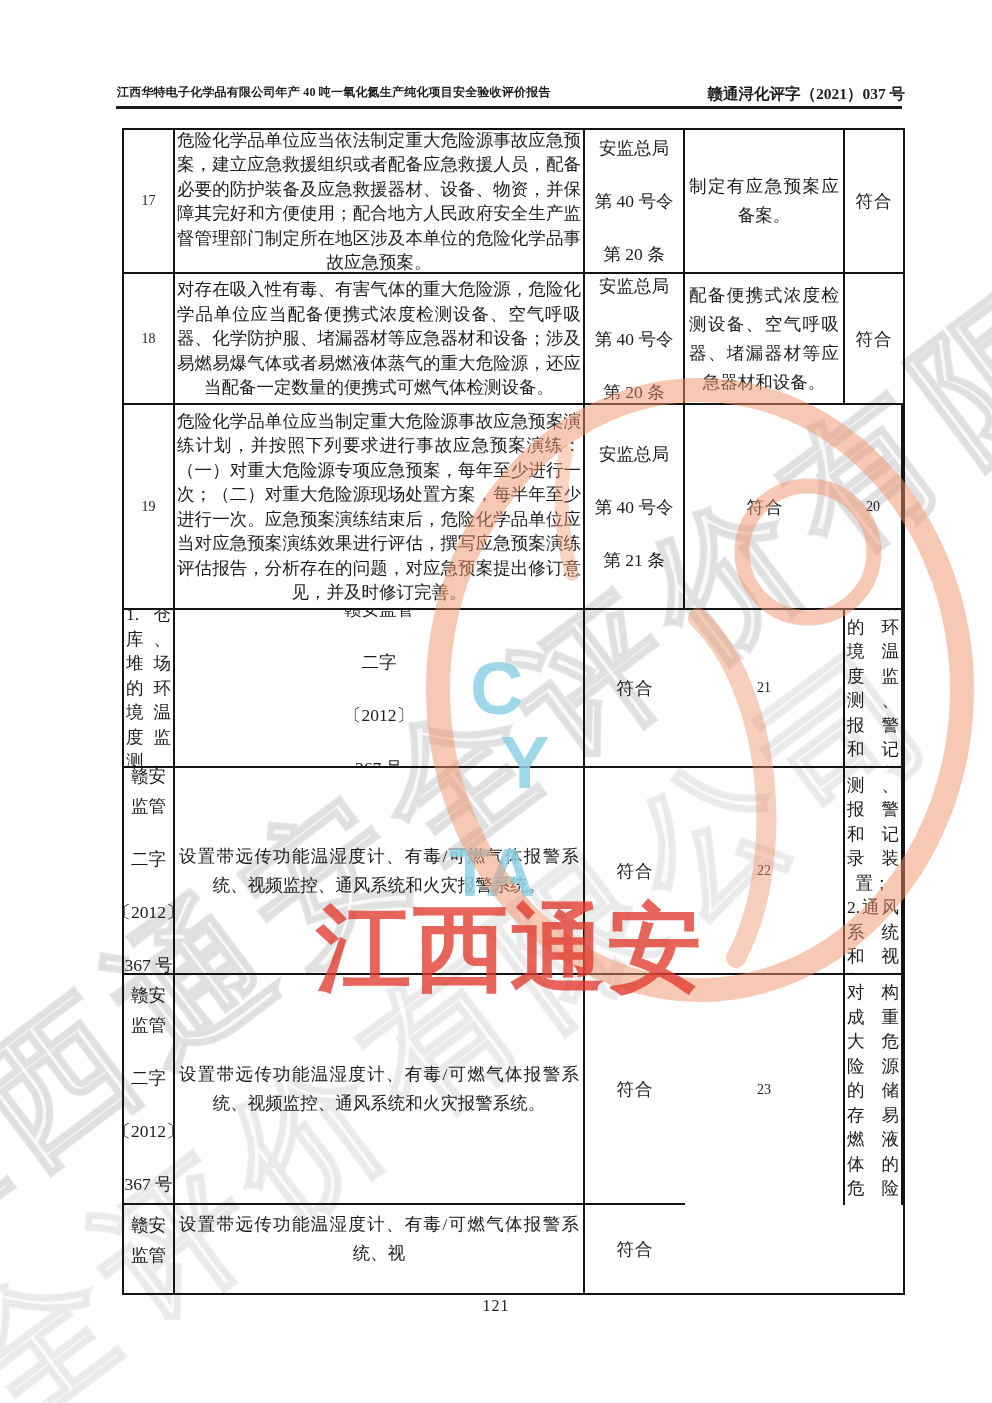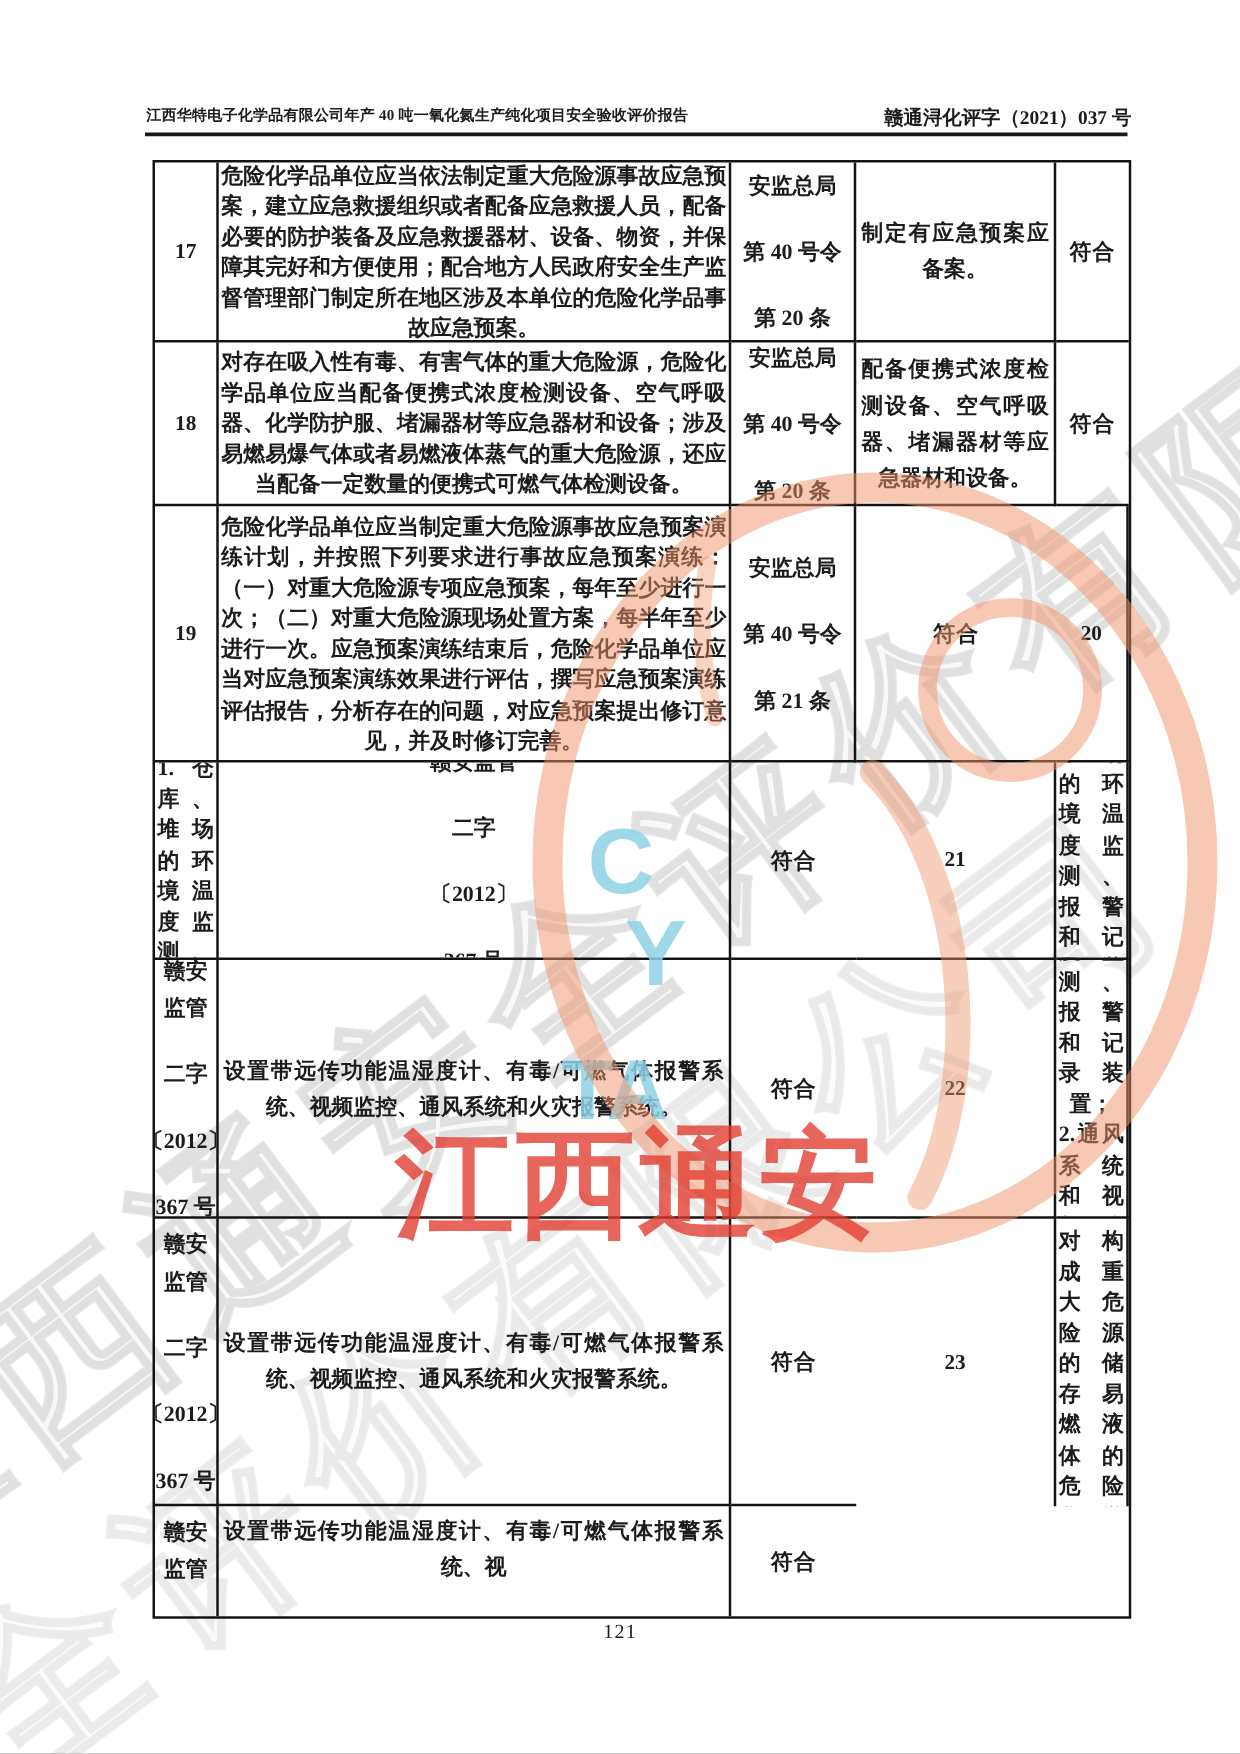--- a/index.html
+++ b/index.html
@@ -14,24 +14,24 @@
   .hdr-rule{position:absolute;left:116px;top:106px;width:786px;height:3px;background:#1a1a1a;}
   
   .doc-table{
     position:absolute;left:122px;top:128px;width:783px;height:1167px;
     box-sizing:border-box;border:2.5px solid #141414;
     display:grid;grid-template-columns:51px 410px 100px 160px 1fr;
     grid-template-rows:144px 131px 205px 158px 207px 230px auto;
     z-index:2;
   }
   .td{box-sizing:border-box;border-right:2px solid #141414;border-bottom:2px solid #141414;
-      overflow:hidden;display:flex;flex-direction:column;justify-content:center;font-weight:bold;}
+      overflow:hidden;display:flex;flex-direction:column;justify-content:center;}
   .td.last-col{border-right:none;}
   .td.last-row{border-bottom:none;}
-  .td-num{align-items:center;font-size:17px;text-align:right;}
+  .td-num{align-items:center;font-size:14px;text-align:right;}
   .td-content{padding:1px 2px;font-size:17.5px;line-height:24.5px;}
   .td-reg{align-items:center;font-size:17.5px;line-height:30px;text-align:center;gap:23px;}
   .td-find{padding:0 4px;font-size:17.5px;line-height:29px;}
   .td-ok{align-items:center;font-size:17.5px;letter-spacing:1px;}
   .seg{text-align:justify;text-align-last:center;-moz-text-align-last:center;text-justify:inter-ideograph;}
   .td.clip{justify-content:flex-start;padding-top:5px;}
   
   .wm-diag{
     position:absolute;width:2000px;text-align:center;white-space:nowrap;
     font-family:"Liberation Sans","DejaVu Sans",sans-serif;font-weight:bold;

